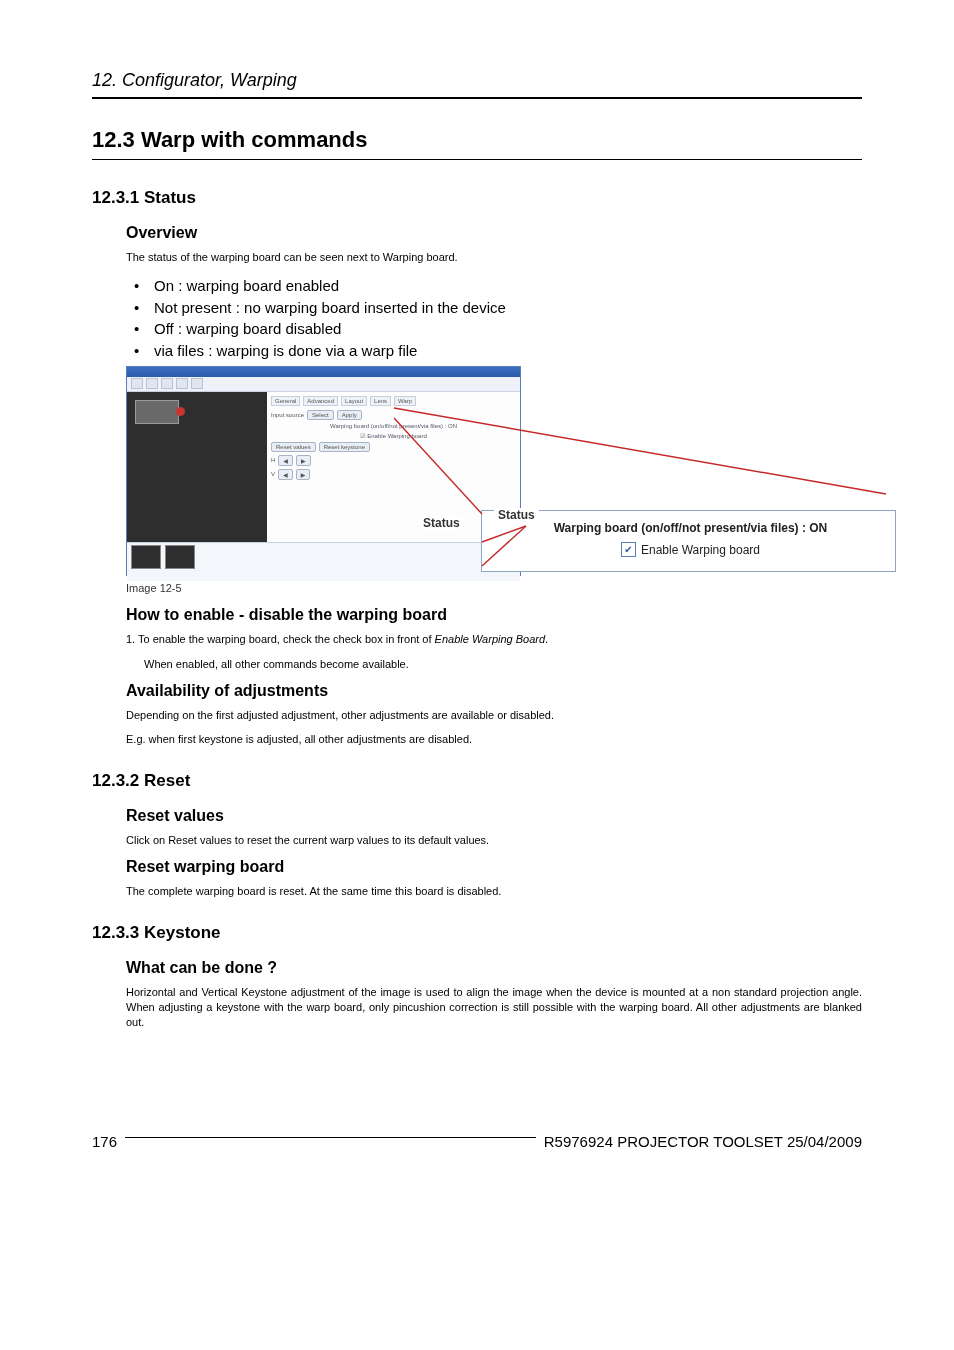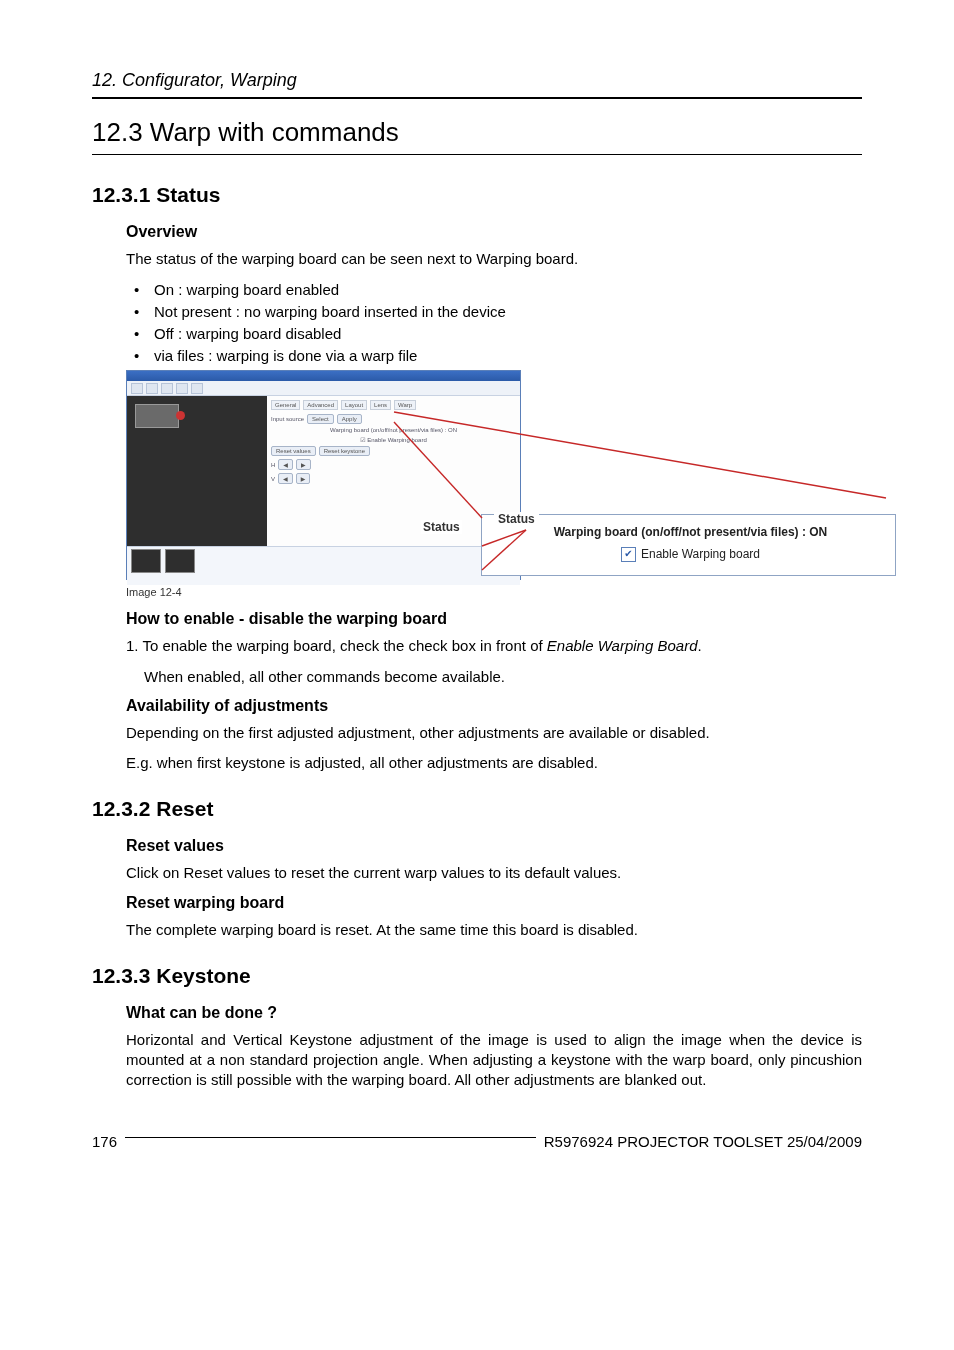--- a/index.html
+++ b/index.html
@@ -22,47 +22,47 @@
     font-style: italic;
     font-size: 18px;
     margin-bottom: 6px;
   }
   .rule {
     border: none;
     border-top: 2px solid #000;
     margin: 0;
   }
   .h1 {
-    font-size: 26px;
-    font-weight: normal;
-    margin-top: 18px;
+    font-size: 22px;
+    font-weight: bold;
+    margin-top: 28px;
     margin-bottom: 6px;
   }
   .under-h1 {
     border: none;
     border-top: 1.5px solid #000;
     margin: 0 0 14px 0;
   }
   .h2 {
-    font-size: 21px;
+    font-size: 17px;
     font-weight: bold;
     margin-top: 14px;
     margin-bottom: 10px;
   }
   .content-block {
     margin-left: 34px;
   }
   .h3 {
     font-size: 16px;
     font-weight: bold;
     margin-top: 6px;
     margin-bottom: 8px;
   }
   .body {
-    font-size: 15px;
+    font-size: 11px;
     line-height: 1.35;
     margin: 0 0 10px 0;
   }
   .body-justify {
     text-align: justify;
   }
   ul.bullets {
     list-style: none;
     padding: 0;
     margin: 0 0 3px 0;
@@ -335,21 +335,21 @@
         </div>
       </div>
 
       <svg class="leader-svg" viewBox="0 0 770 210">
         <line x1="268" y1="42" x2="760" y2="128" stroke="#c62828" stroke-width="1.4"></line>
         <line x1="268" y1="52" x2="356" y2="148" stroke="#c62828" stroke-width="1.4"></line>
         <line x1="400" y1="160" x2="356" y2="176" stroke="#c62828" stroke-width="1.4"></line>
         <line x1="400" y1="160" x2="356" y2="200" stroke="#c62828" stroke-width="1.4"></line>
       </svg>
     </div>
-    <div class="caption">Image 12-4</div>
+    <div class="caption">Image 12-5</div>
 
     <div class="h3">How to enable - disable the warping board</div>
     <p class="body">
       <span>1. To enable the warping board, check the check box in front of </span><em>Enable Warping Board</em><span>.</span>
     </p>
     <p class="body" style="margin-left:18px;">When enabled, all other commands become available.</p>
 
     <div class="h3">Availability of adjustments</div>
     <p class="body">Depending on the first adjusted adjustment, other adjustments are available or disabled.</p>
     <p class="body">E.g.  when first keystone is adjusted, all other adjustments are disabled.</p>

